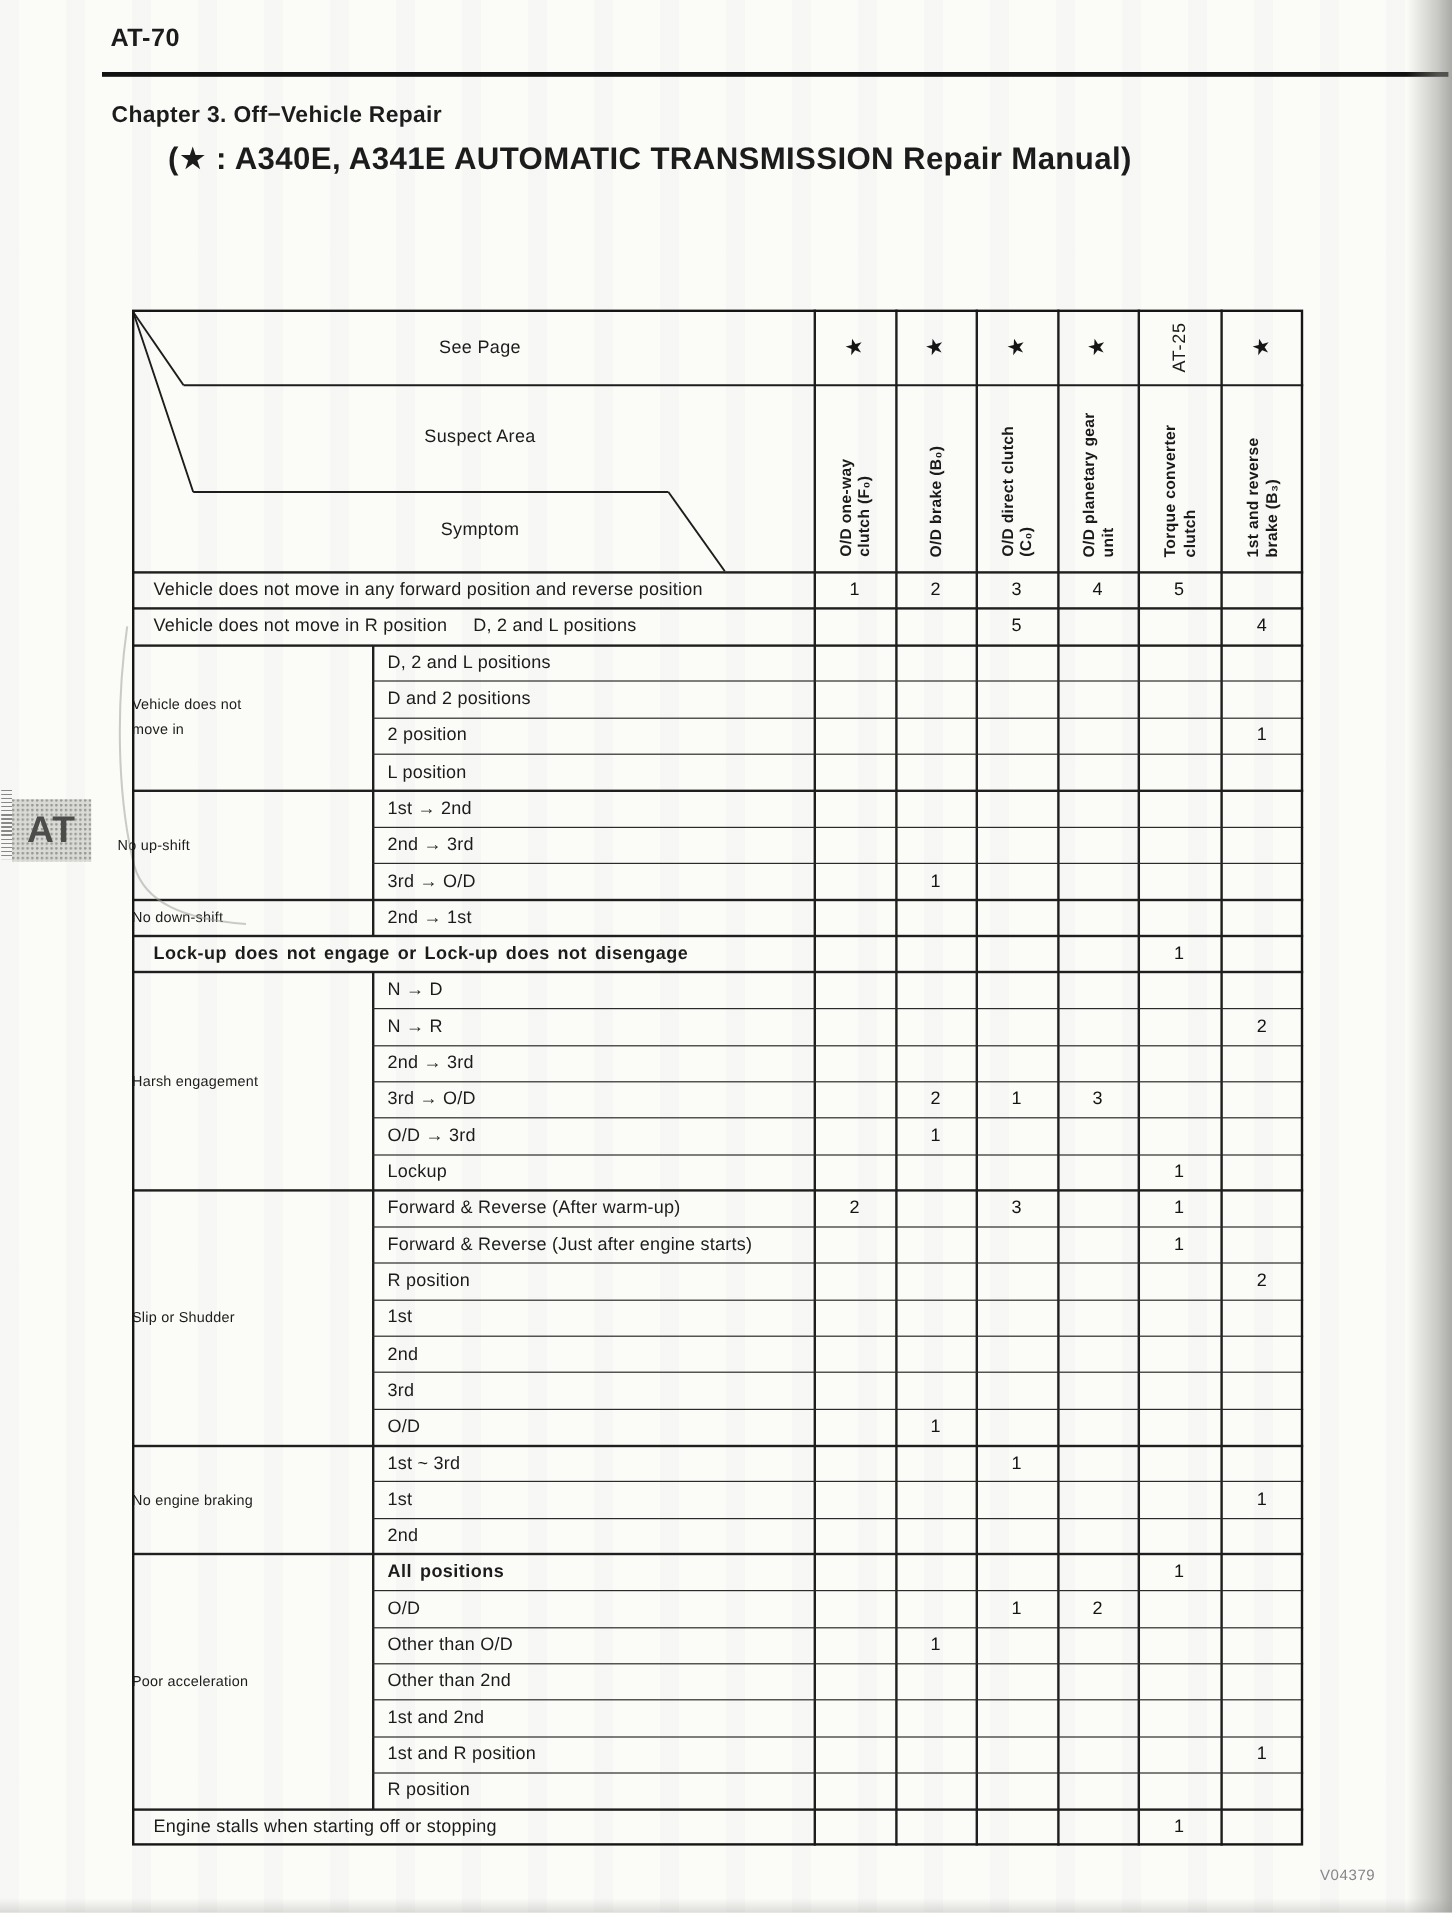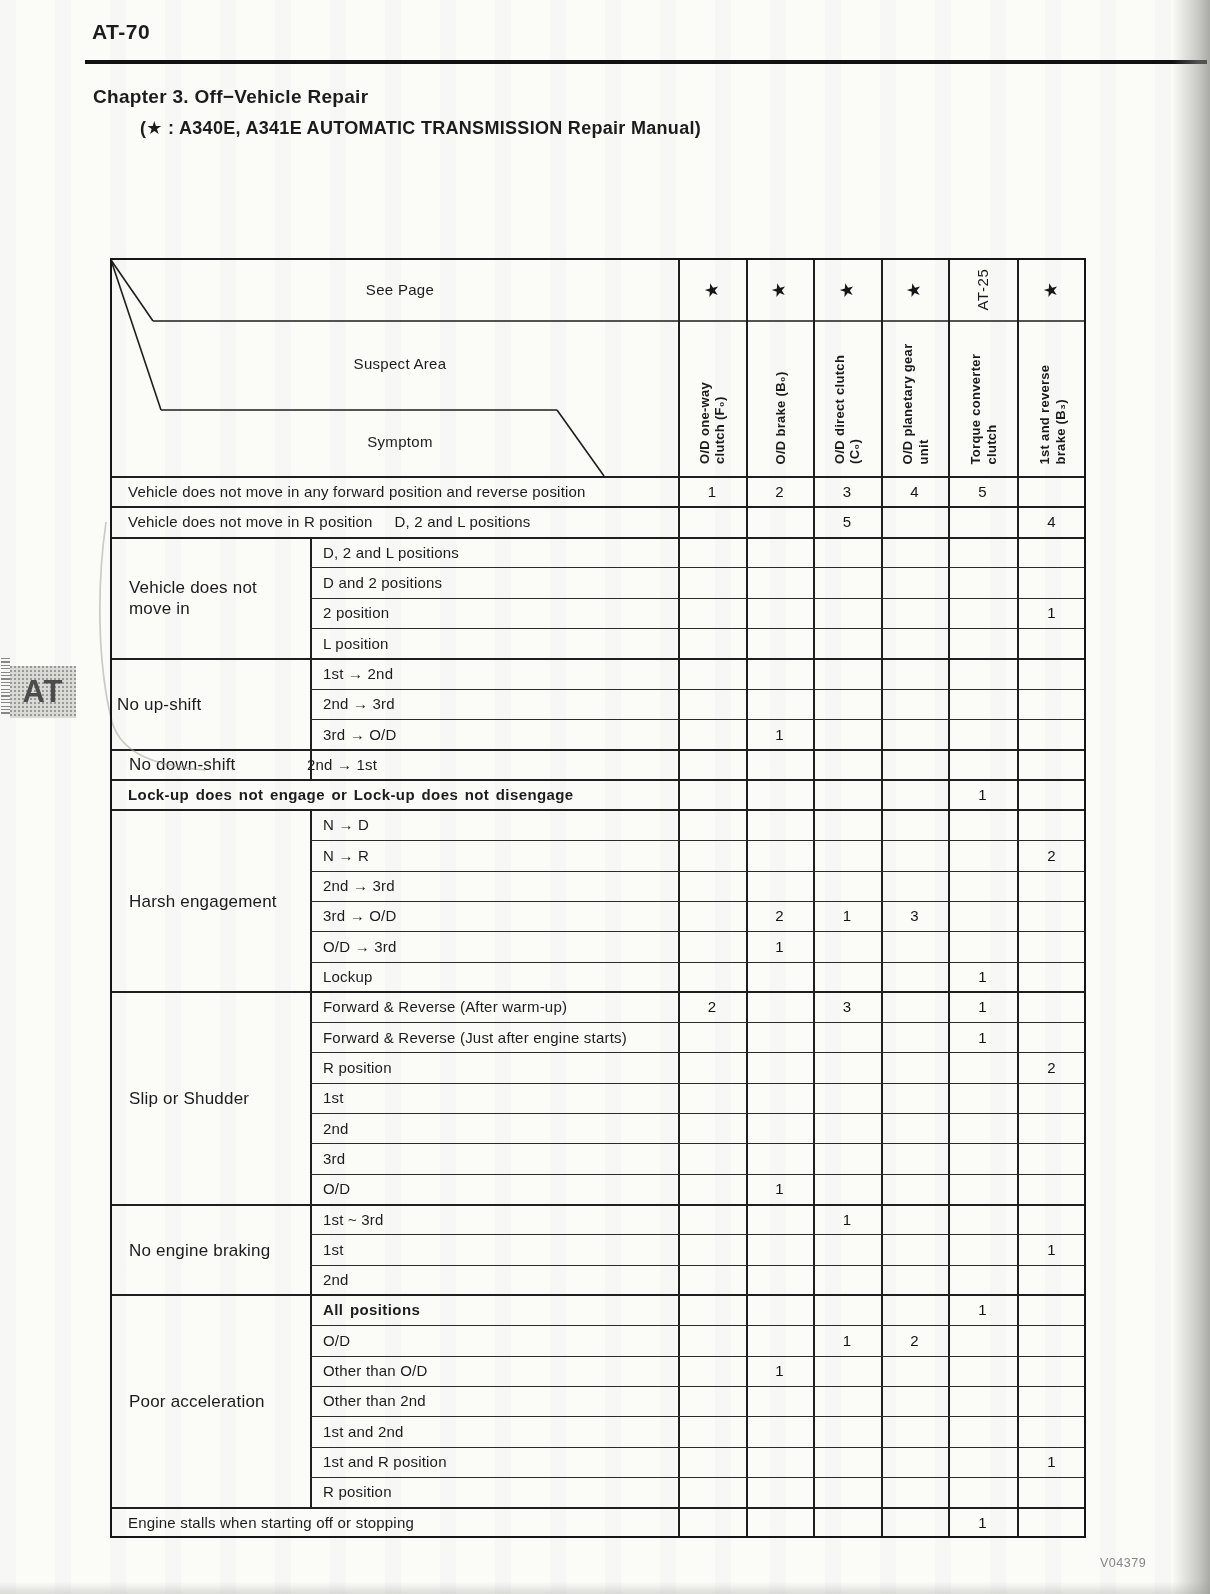--- a/index.html
+++ b/index.html
@@ -14,41 +14,41 @@
   .page::before{
     content:""; position:absolute; left:0; top:0; right:0; bottom:0;
     background:repeating-linear-gradient(90deg, rgba(165,170,178,0.05) 0 16px, rgba(0,0,0,0) 16px 55px);
     pointer-events:none;
   }
   .pg-num { position:absolute; left:92px; top:20px; font-size:21px; font-weight:700; letter-spacing:0.5px; }
   .pg-title { position:absolute; left:110px; top:33px; width:1020px; text-align:center;
               font-size:20px; font-weight:700; letter-spacing:0.4px; }
   .rule { position:absolute; left:85px; top:60px; width:1122px; height:4px; background:#111; }
   .chapter { position:absolute; left:93px; top:86px; font-size:19px; font-weight:700; letter-spacing:0.3px; }
-  .chapter-note { position:absolute; left:140px; top:117px; font-size:18px; font-weight:700; letter-spacing:0.3px; }
+  .chapter-note { position:absolute; left:140px; top:117px; font-size:26px; font-weight:700; letter-spacing:0.3px; }
 
   
   .vl,.hl { position:absolute; background:#1f1f1f; }
   .hl.thin { background:#2b2b2b; }
   .outer { position:absolute; left:110px; top:258px; width:976px; height:1280px;
            border:2.5px solid #161616; pointer-events:none; }
   .spc { position:absolute; display:flex; align-items:center; justify-content:center; }
   .star { font-size:18px; transform:rotate(-15deg); color:#161616; }
   .atref { transform:rotate(-90deg); font-size:15px; letter-spacing:0.6px; white-space:nowrap; color:#1c1c1c; }
   .rot { position:absolute; transform:rotate(-90deg); display:flex; align-items:center;
          justify-content:flex-start; padding-left:5px; font-size:13px; line-height:15.5px;
          font-weight:700; white-space:pre-line; letter-spacing:0.3px; color:#1b1b1b; }
   .corner-lab { position:absolute; width:300px; height:20px; line-height:20px;
                 text-align:center; font-size:15px; letter-spacing:0.3px; }
   .lbl { position:absolute; font-size:15px; white-space:pre; overflow:visible; letter-spacing:0.2px; }
   .lbl.full { padding-left:18px; }
   .lbl.sub  { padding-left:13px; }
   .bold { font-weight:700; letter-spacing:0.4px; word-spacing:2px; }
-  .glbl { position:absolute; display:flex; align-items:center; padding-left:19px;
-          font-size:17px; white-space:pre-line; line-height:21px; letter-spacing:0.2px; }
+  .glbl { position:absolute; display:flex; align-items:center; 
+          font-size:12px; white-space:pre-line; line-height:21px; letter-spacing:0.2px; }
   .val { position:absolute; text-align:center; font-size:15px; color:#141414; }
 
   .side-tab { position:absolute; left:10px; top:666px; width:66px; height:52px;
               background-color:#d9d9d5;
               background-image:radial-gradient(circle at 1px 1px, rgba(55,55,55,0.40) 0.8px, rgba(0,0,0,0) 1.4px);
               background-size:4px 4px;
               display:flex; align-items:center; justify-content:center;
               font-size:31px; font-weight:700; color:#4c4c4a; letter-spacing:1px; }
   .edge-hatch { position:absolute; left:1px; top:658px; width:9px; height:58px;
                 background:repeating-linear-gradient(to bottom, rgba(45,45,45,0.55) 0 1.2px, rgba(0,0,0,0) 1.2px 3.4px); }
@@ -138,21 +138,21 @@
       <div class="vl" style="left: 310px; top: 658.886px; width: 1.5px; height: 90.9429px;"></div>
       <div class="lbl sub" style="left: 310px; top: 658.886px; width: 316px; height: 30.3143px; line-height: 30.3143px;">1st → 2nd</div>
       <div class="hl thin" style="left: 310px; top: 688.7px; width: 776px; height: 1px;"></div>
       <div class="lbl sub" style="left: 310px; top: 689.2px; width: 368px; height: 30.3143px; line-height: 30.3143px;">2nd → 3rd</div>
       <div class="hl thin" style="left: 310px; top: 719.014px; width: 776px; height: 1px;"></div>
       <div class="lbl sub" style="left: 310px; top: 719.514px; width: 368px; height: 30.3143px; line-height: 30.3143px;">3rd → O/D</div>
       <div class="val" style="left: 746px; top: 719.514px; width: 67px; height: 30.3143px; line-height: 30.3143px;">1</div>
       <div class="hl" style="left: 110px; top: 748.829px; width: 976px; height: 2px;"></div>
       <div class="glbl" style="left: 110px; top: 749.829px; width: 200px; height: 30.3143px;">No down-shift</div>
       <div class="vl" style="left: 310px; top: 749.829px; width: 1.5px; height: 30.3143px;"></div>
-      <div class="lbl sub" style="left: 294px; top: 749.829px; width: 368px; height: 30.3143px; line-height: 30.3143px;">2nd → 1st</div>
+      <div class="lbl sub" style="left: 310px; top: 749.829px; width: 368px; height: 30.3143px; line-height: 30.3143px;">2nd → 1st</div>
       <div class="hl" style="left: 110px; top: 779.143px; width: 976px; height: 2px;"></div>
       <div class="lbl full bold" style="left: 110px; top: 780.143px; width: 568px; height: 30.3143px; line-height: 30.3143px;">Lock-up does not engage or Lock-up does not disengage</div>
       <div class="val" style="left: 948px; top: 780.143px; width: 69px; height: 30.3143px; line-height: 30.3143px;">1</div>
       <div class="hl" style="left: 110px; top: 809.457px; width: 976px; height: 2px;"></div>
       <div class="glbl" style="left: 110px; top: 810.457px; width: 200px; height: 181.886px; text-align: center;">Harsh engagement</div>
       <div class="vl" style="left: 310px; top: 810.457px; width: 1.5px; height: 181.886px;"></div>
       <div class="lbl sub" style="left: 310px; top: 810.457px; width: 368px; height: 30.3143px; line-height: 30.3143px;">N → D</div>
       <div class="hl thin" style="left: 310px; top: 840.271px; width: 776px; height: 1px;"></div>
       <div class="lbl sub" style="left: 310px; top: 840.771px; width: 368px; height: 30.3143px; line-height: 30.3143px;">N → R</div>
       <div class="val" style="left: 1017px; top: 840.771px; width: 69px; height: 30.3143px; line-height: 30.3143px;">2</div>

